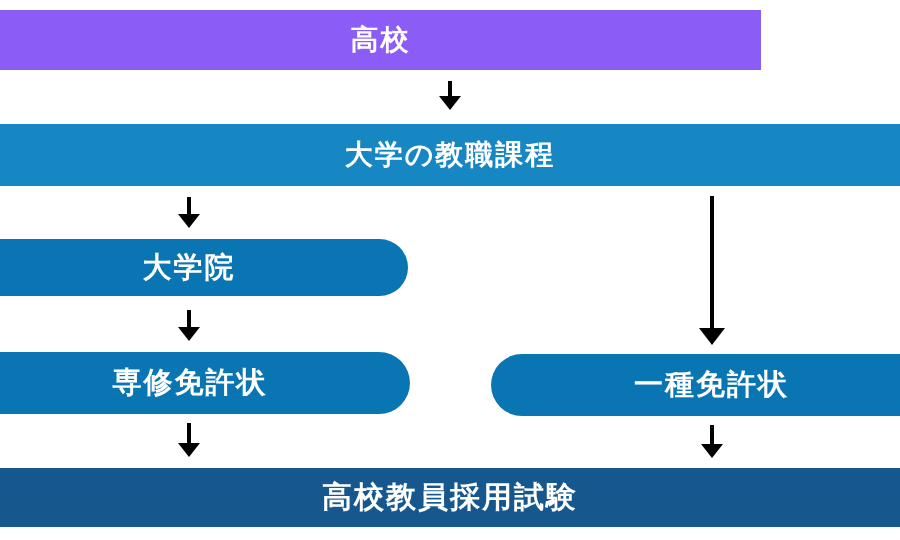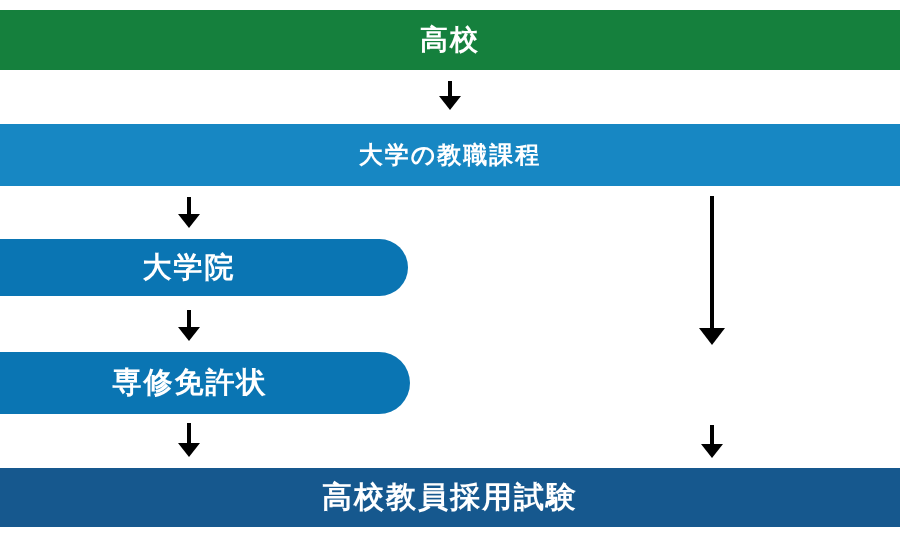--- a/index.html
+++ b/index.html
@@ -20,28 +20,28 @@
     display: flex;
     align-items: center;
     justify-content: center;
     color: #ffffff;
     font-weight: bold;
     font-size: 29px;
     letter-spacing: 2px;
     box-sizing: border-box;
   }
   .bar-highschool {
-    left: 0; top: 10px; width: 900px; height: 60px;
-    background: #15803d;
+    left: 0; top: 10px; width: 761px; height: 60px;
+    background: #8b5cf6;
     font-size: 28px;
   }
   .bar-course {
     left: 0; top: 124px; width: 900px; height: 62px;
     background: #1787c3;
-    font-size: 24px;
+    font-size: 28px;
   }
   .bar-gradschool {
     left: 0; top: 239px; width: 408px; height: 57px;
     background: #0a75b3;
     border-radius: 0 30px 30px 0;
     padding-right: 30px;
   }
   .bar-senshu {
     left: 0; top: 352px; width: 410px; height: 62px;
     background: #0a75b3;
@@ -130,20 +130,23 @@
   <div class="arrow arrow-left-3">
     <div class="stem"></div>
     <div class="head"></div>
   </div>
 
   <div class="arrow arrow-long">
     <div class="stem"></div>
     <div class="head"></div>
   </div>
 
+  <div class="bar bar-isshu">
+    <span>一種免許状</span>
+  </div>
 
   <div class="arrow arrow-right-1">
     <div class="stem"></div>
     <div class="head"></div>
   </div>
 
   <div class="bar bar-exam">
     <span>高校教員採用試験</span>
   </div>
 

